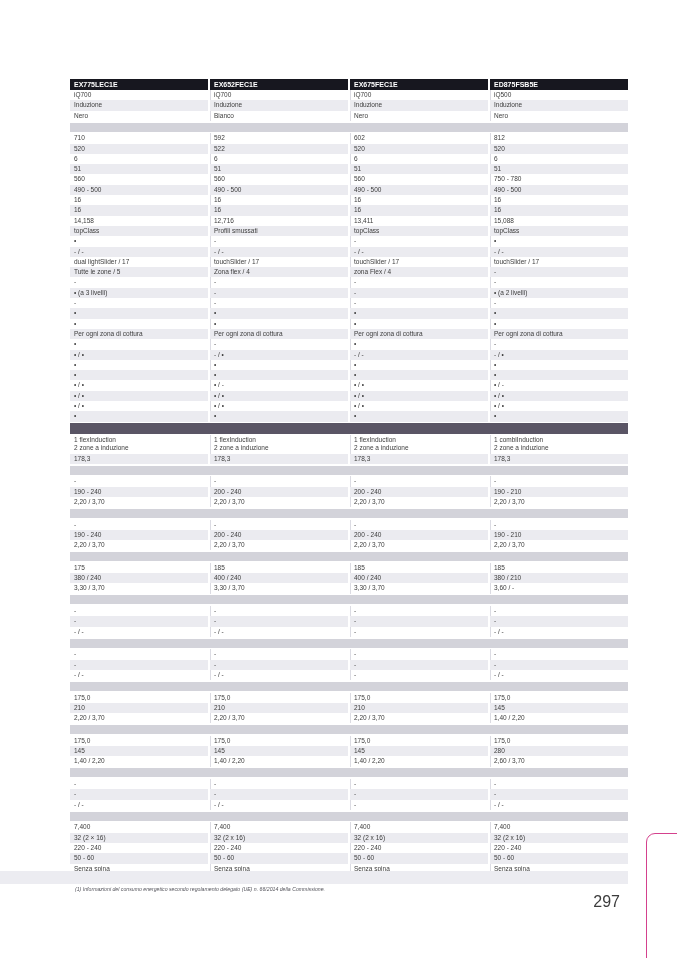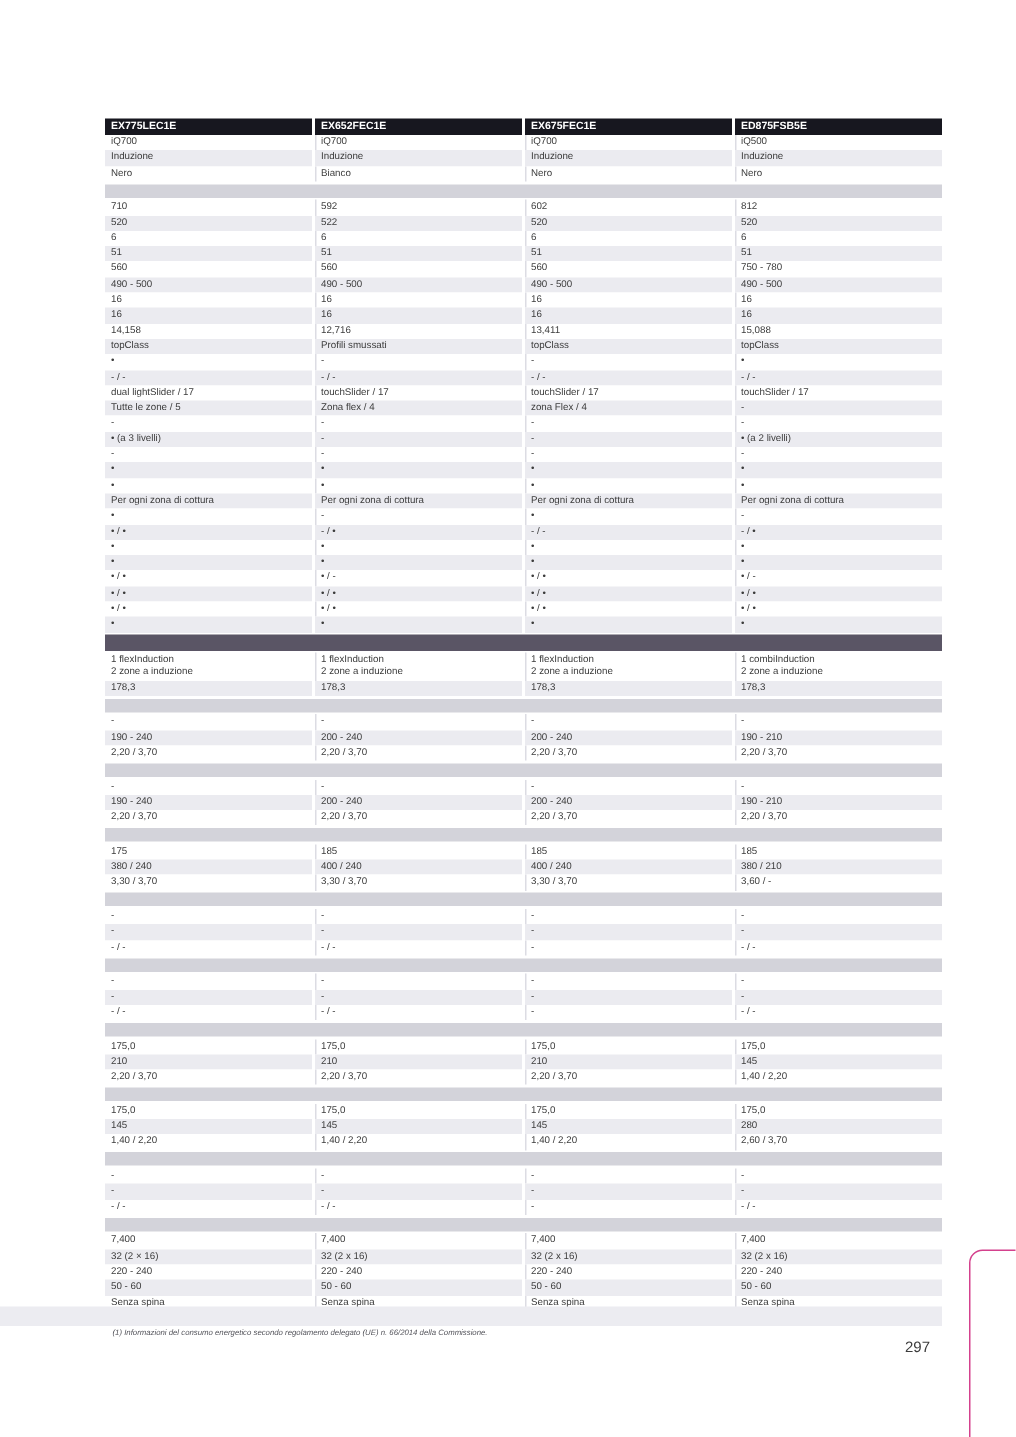--- a/index.html
+++ b/index.html
@@ -73,21 +73,21 @@
     font-size:5.2px;
     font-style:italic;
     color:#55555c;
     white-space:nowrap;
   }
   .page-number{
     position:absolute;
     left:580px; top:893px;
     width:40px;
     text-align:right;
-    font-size:10px;
+    font-size:16px;
     color:#3c3c3c;
   }
   .highlight-box{
     position:absolute;
     left:646px; top:833px;
     width:60px; height:150px;
     border:1.6px solid var(--accent-pink,#d4418d);
     border-top-left-radius:9px;
     background:transparent;
   }

